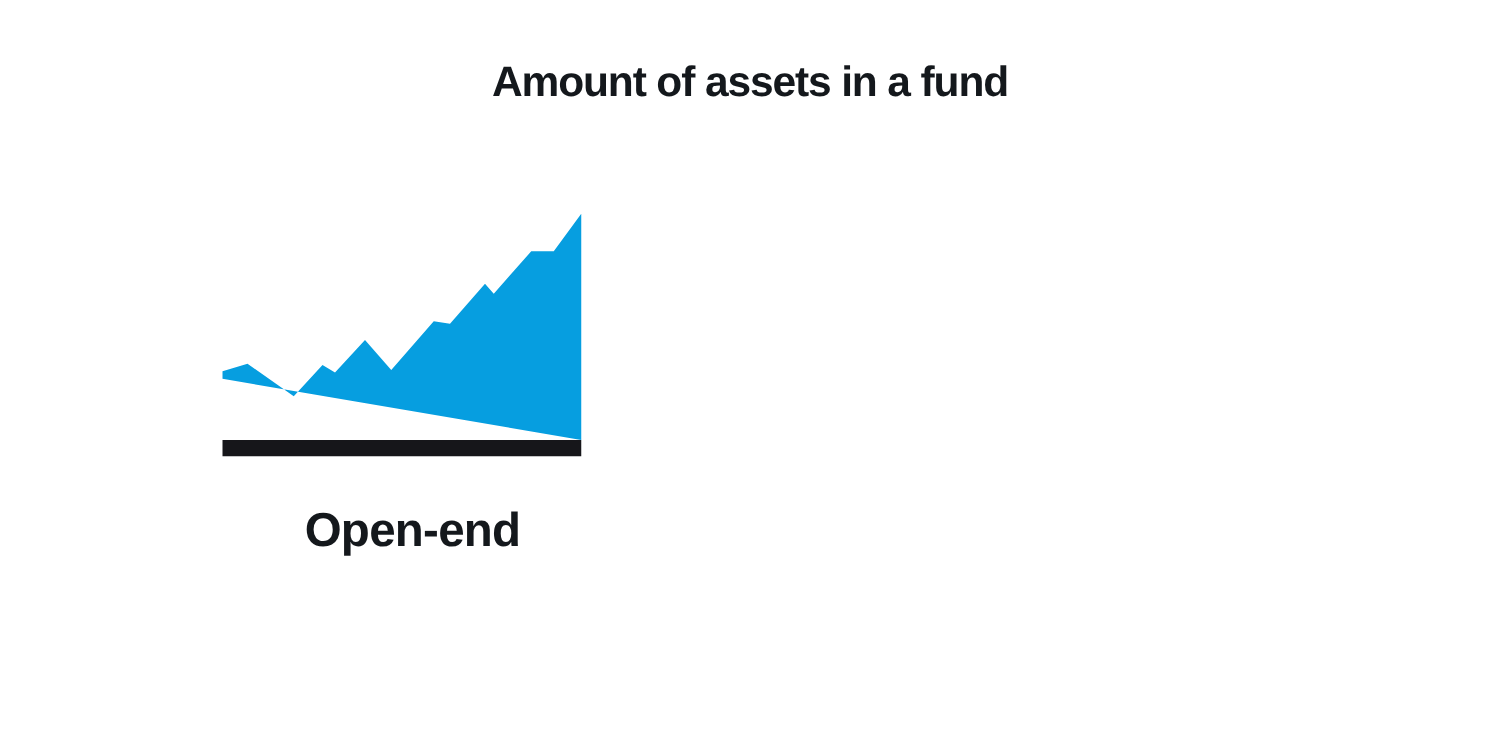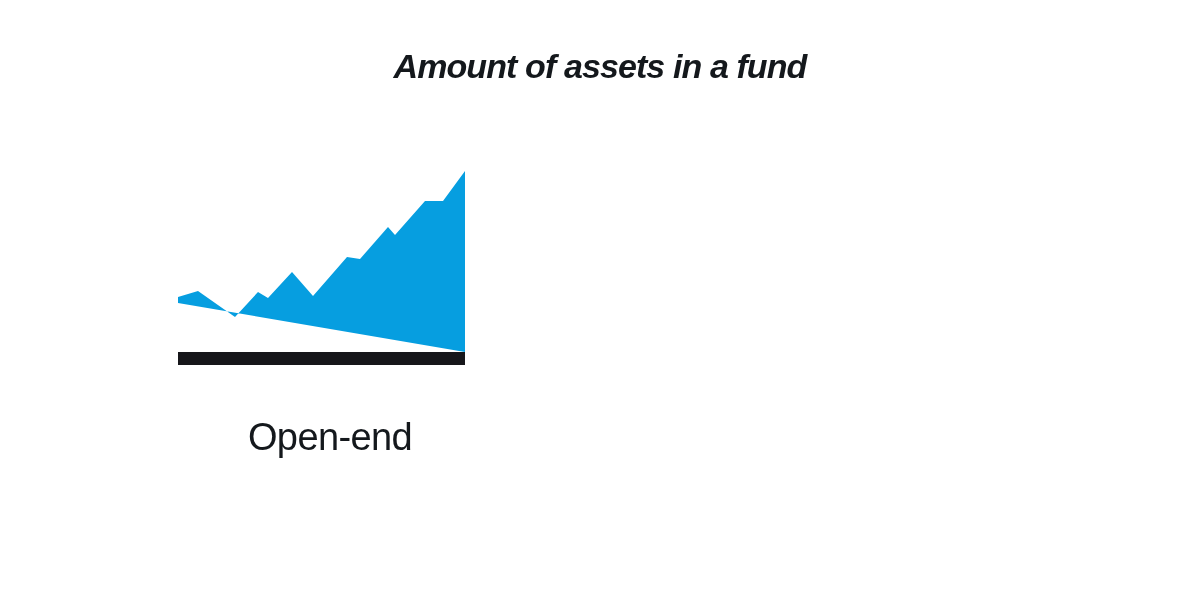--- a/index.html
+++ b/index.html
@@ -27,21 +27,20 @@
     top: 44px;
     left: 0;
     width: 1200px;
     text-align: center;
     font-size: 34px;
     font-weight: bold;
     color: #14181c;
     letter-spacing: -0.9px;
     line-height: 44px;
     white-space: nowrap;
-    font-style: italic;
   }
 
   .panels {
     position: absolute;
     top: 0;
     left: 0;
     width: 1200px;
     height: 600px;
   }
 
@@ -66,24 +65,24 @@
     height: 225px;
   }
 
   .panel-figure svg {
     display: block;
     width: 340px;
     height: 225px;
   }
 
   .panel-label {
-    margin-top: 40px;
+    margin-top: 28px;
     text-align: center;
     font-size: 38px;
-    font-weight: normal;
+    font-weight: bold;
     color: #14181c;
     letter-spacing: -0.6px;
     line-height: 44px;
     white-space: nowrap;
   }
 
   .panel-open .panel-label {
     padding-left: 20px;
   }
 

